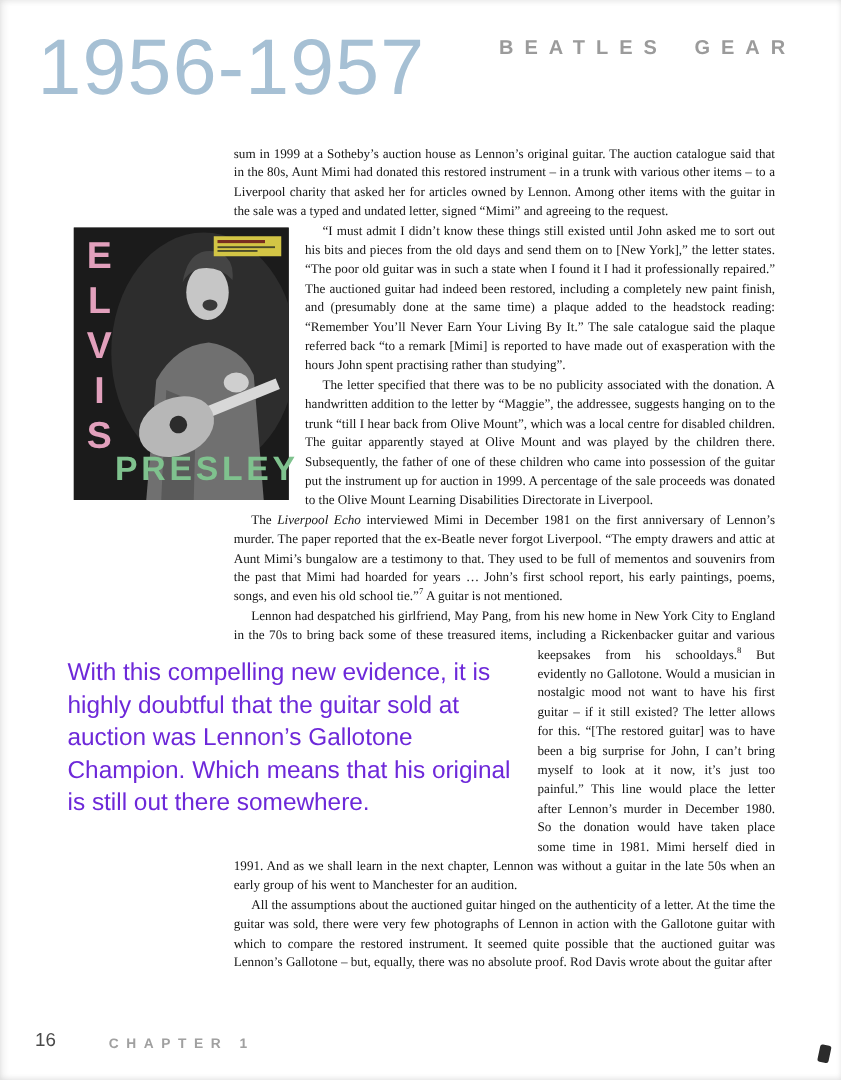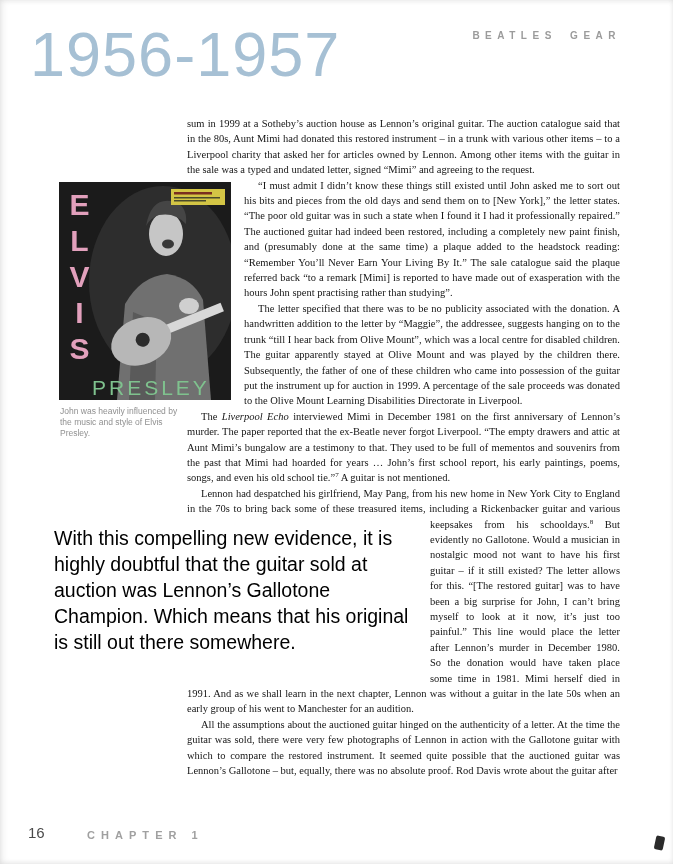--- a/index.html
+++ b/index.html
@@ -13,23 +13,23 @@
     font-family:"Liberation Serif", serif;
   }
 
   .chapter-title {
     position:absolute; left:30px; top:18px;
     font-family:"Liberation Sans", sans-serif;
     font-size:63px; font-weight:400; letter-spacing:1px;
     color:#a6c0d4; white-space:nowrap;
   }
   .book-title {
-    position:absolute; right:52px; top:30px;
+    position:absolute; right:36px; top:30px;
     font-family:"Liberation Sans", sans-serif;
-    font-size:10px; font-weight:bold;
+    font-size:16px; font-weight:bold;
     letter-spacing:0.55em; word-spacing:0.5em;
     color:#9b9b9b; white-space:nowrap;
   }
 
   .body-col {
     position:absolute; left:187px; top:116px; width:433px;
     font-family:"Liberation Serif", serif;
     font-size:10.5px; line-height:15.4px;
     text-align:justify; color:#151515;
   }
@@ -49,40 +49,40 @@
   }
   .album-photo { position:absolute; left:0; top:0; width:100%; height:100%; display:block; }
   .album-elvis {
     position:absolute; left:5px; top:6px;
     writing-mode:vertical-rl; text-orientation:upright;
     font-family:"Liberation Sans", sans-serif;
     font-weight:bold; font-size:30px; letter-spacing:3px; line-height:1;
     color:#e2a0bc;
   }
   .album-presley {
-    position:absolute; left:33px; bottom:4px;
+    position:absolute; left:33px; bottom:16px;
     font-family:"Liberation Sans", sans-serif;
-    font-weight:normal; font-size:21px; letter-spacing:3px;
+    font-weight:bold; font-size:27px; letter-spacing:3px;
     color:#7fc28e; white-space:nowrap;
   }
   .album-caption {
     position:absolute; left:1px; top:224px; width:128px;
     font-family:"Liberation Sans", sans-serif;
     font-size:8.5px; line-height:11px;
     color:#909090; text-align:left; text-indent:0;
   }
 
   
   .pullquote {
     display:block; float:left;
     width:366px; min-height:132px;
     margin:8px 10px 24px -133px;
     font-family:"Liberation Sans", sans-serif;
     font-size:19.5px; line-height:26px;
-    color:#000000; text-align:left; text-indent:0;
+    color:#6d28d9; text-align:left; text-indent:0;
   }
 
   .page-number {
     position:absolute; left:28px; top:824px;
     font-family:"Liberation Sans", sans-serif;
     font-size:15px; color:#4a4a4a;text-align:center;
   }
   .chapter-label {
     position:absolute; left:87px; top:829px;
     font-family:"Liberation Sans", sans-serif;
@@ -122,21 +122,20 @@
               <circle cx="82" cy="151" r="7" fill="#2c2c2c"></circle>
             </g>
             <ellipse cx="130" cy="124" rx="10" ry="8" fill="#cfcfcf"></ellipse>
             <rect x="112" y="7" width="54" height="16" fill="#d3c545"></rect>
             <rect x="115" y="10" width="38" height="2.5" fill="#7a2e1f"></rect>
             <rect x="115" y="15" width="46" height="1.5" fill="#4a4a2a"></rect>
             <rect x="115" y="18" width="32" height="1.5" fill="#4a4a2a"></rect>
           </svg>
           <span class="album-elvis">ELVIS</span>
           <span class="album-presley">PRESLEY</span>
-          <span class="album-caption">John was heavily influenced by the music and style of Elvis Presley.</span>
         </span><span>“I must admit I didn’t know these things still existed until John asked me to sort out his bits and pieces from the old days and send them on to [New York],” the letter states. “The poor old guitar was in such a state when I found it I had it professionally repaired.” The auctioned guitar had indeed been restored, including a completely new paint finish, and (presumably done at the same time) a plaque added to the headstock reading: “Remember You’ll Never Earn Your Living By It.” The sale catalogue said the plaque referred back “to a remark [Mimi] is reported to have made out of exasperation with the hours John spent practising rather than studying”.</span></p>
 
     <p><span>The letter specified that there was to be no publicity associated with the donation. A handwritten addition to the letter by “Maggie”, the addressee, suggests hanging on to the trunk “till I hear back from Olive Mount”, which was a local centre for disabled children. The guitar apparently stayed at Olive Mount and was played by the children there. Subsequently, the father of one of these children who came into possession of the guitar put the instrument up for auction in 1999. A percentage of the sale proceeds was donated to the Olive Mount Learning Disabilities Directorate in Liverpool.</span></p>
 
     <p><span>The </span><span class="italic">Liverpool Echo</span><span> interviewed Mimi in December 1981 on the first anniversary of Lennon’s murder. The paper reported that the ex-Beatle never forgot Liverpool. “The empty drawers and attic at Aunt Mimi’s bungalow are a testimony to that. They used to be full of mementos and souvenirs from the past that Mimi had hoarded for years … John’s first school report, his early paintings, poems, songs, and even his old school tie.”</span><sup>7</sup><span> A guitar is not mentioned.</span></p>
 
     <p><span>Lennon had despatched his girlfriend, May Pang, from his new home in New York City to England in the 70s to bring back some of these treasured items, including a Rickenbacker guitar and various </span><span class="pullquote">With this compelling new evidence, it is highly doubtful that the guitar sold at auction was Lennon’s Gallotone Champion. Which means that his original is still out there somewhere.</span><span>keepsakes from his schooldays.</span><sup>8</sup><span> But evidently no Gallotone. Would a musician in nostalgic mood not want to have his first guitar – if it still existed? The letter allows for this. “[The restored guitar] was to have been a big surprise for John, I can’t bring myself to look at it now, it’s just too painful.” This line would place the letter after Lennon’s murder in December 1980. So the donation would have taken place some time in 1981. Mimi herself died in 1991. And as we shall learn in the next chapter, Lennon was without a guitar in the late 50s when an early group of his went to Manchester for an audition.</span></p>
 
     <p><span>All the assumptions about the auctioned guitar hinged on the authenticity of a letter. At the time the guitar was sold, there were very few photographs of Lennon in action with the Gallotone guitar with which to compare the restored instrument. It seemed quite possible that the auctioned guitar was Lennon’s Gallotone – but, equally, there was no absolute proof. Rod Davis wrote about the guitar after</span></p>
 

